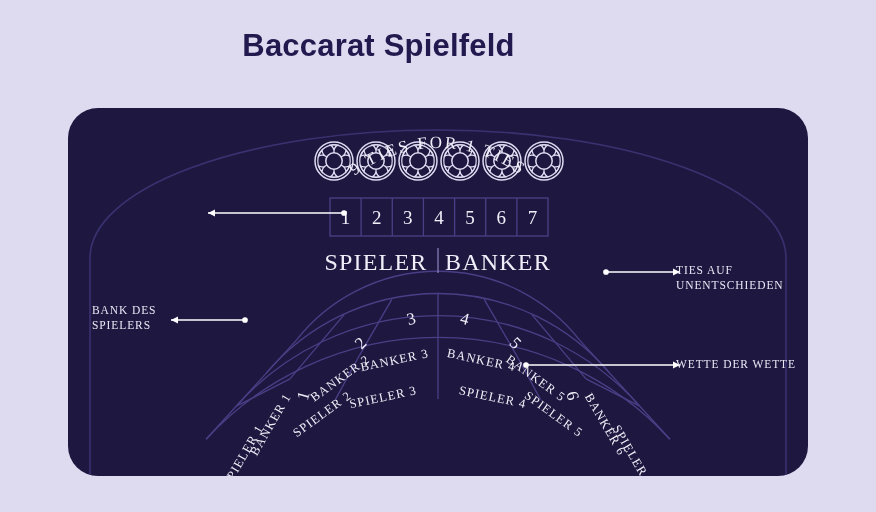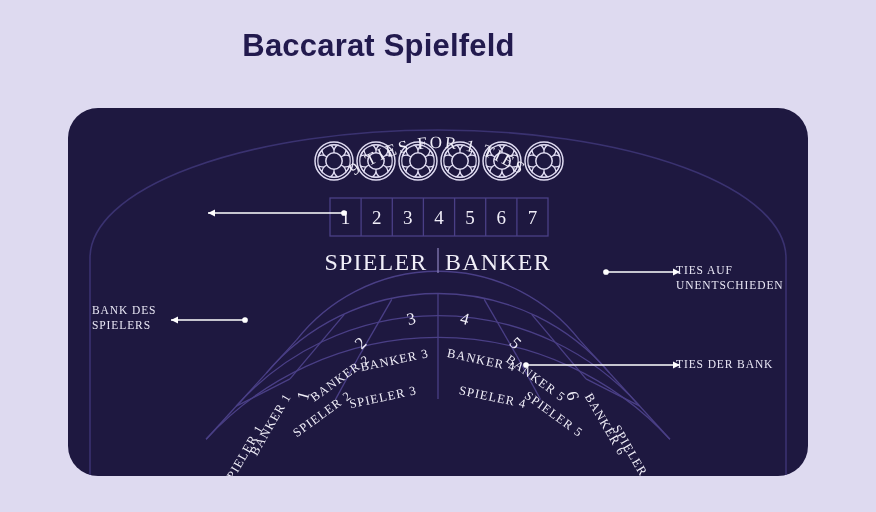--- a/index.html
+++ b/index.html
@@ -244,16 +244,16 @@
 
   <div class="callout c-spieler">
     <div>BANK DES</div>
     <div>SPIELERS</div>
   </div>
   <div class="callout c-tie">
     <div>TIES AUF</div>
     <div>UNENTSCHIEDEN</div>
   </div>
   <div class="callout c-bank">
-    <div>TIES DER BANK</div>
+    <div>WETTE DER WETTE</div>
   </div>
 
 </div>
 
 </body></html>

